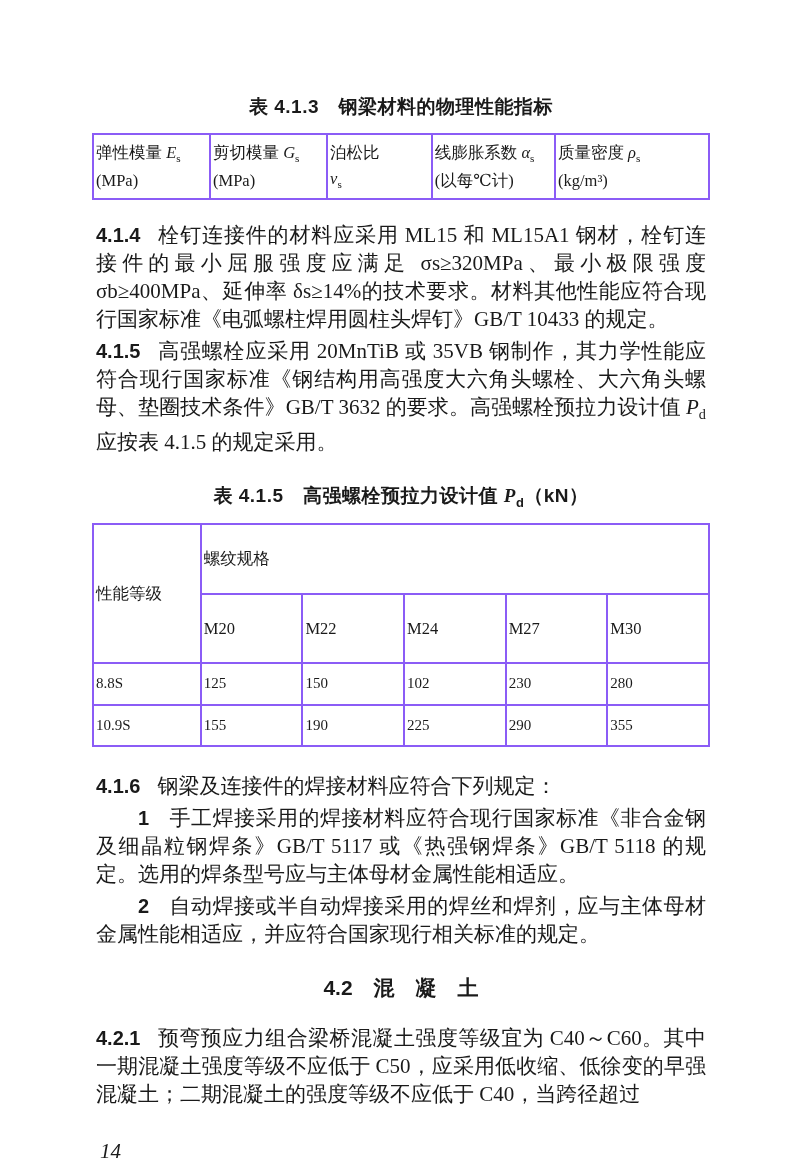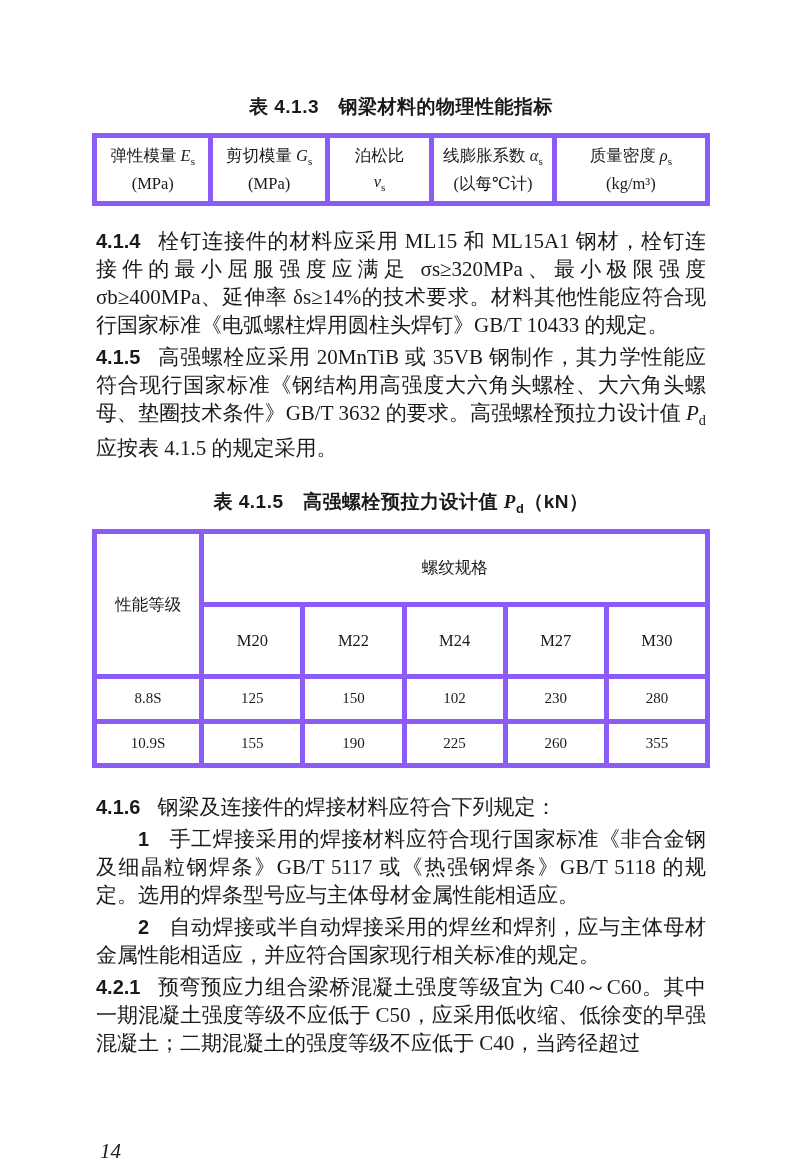--- a/index.html
+++ b/index.html
@@ -19,22 +19,22 @@
   .table-title {
     text-align: center;
     font-family: "Liberation Sans", "DejaVu Sans", sans-serif;
     font-weight: bold;
     font-size: 19px;
     letter-spacing: 0.5px;
     margin: 0 0 13px 0;
   }
   table { width: 100%; border-collapse: collapse; table-layout: fixed; }
   th, td {
-    border: 5px solid #8b5cf6;
-    text-align: center;
+    border: 2px solid #8b5cf6;
+    text-align: left;
     vertical-align: middle;
     font-weight: normal;
     font-size: 16.5px;
     padding: 5px 2px;
     line-height: 1.55;
   }
   .t1 td.val { padding: 12px 2px; font-size: 17px; }
   .th-l1, .th-l2 { display: block; }
   .t2 th { padding: 21px 2px; }
   .t2 td { padding: 8px 2px; font-size: 15px; }
@@ -158,38 +158,39 @@
       <td>150</td>
       <td>102</td>
       <td>230</td>
       <td>280</td>
     </tr>
     <tr>
       <td>10.9S</td>
       <td>155</td>
       <td>190</td>
       <td>225</td>
-      <td>260</td>
+      <td>290</td>
       <td>355</td>
     </tr>
   </tbody>
     </table>
 
   <p class="clause gap-after-table2">
     <span class="clause-num">4.1.6</span><span>钢梁及连接件的焊接材料应符合下列规定：</span>
   </p>
 
   <p class="clause sub-item">
     <span class="sub-num">1</span><span>手工焊接采用的焊接材料应符合现行国家标准《非合金钢及细晶粒钢焊条》GB/T 5117 或《热强钢焊条》GB/T 5118 的规定。选用的焊条型号应与主体母材金属性能相适应。</span>
   </p>
 
   <p class="clause sub-item">
     <span class="sub-num">2</span><span>自动焊接或半自动焊接采用的焊丝和焊剂，应与主体母材金属性能相适应，并应符合国家现行相关标准的规定。</span>
   </p>
 
+  <div class="section-heading">4.2　混　凝　土</div>
 
   <p class="clause">
     <span class="clause-num">4.2.1</span><span>预弯预应力组合梁桥混凝土强度等级宜为 C40～C60。其中一期混凝土强度等级不应低于 C50，应采用低收缩、低徐变的早强混凝土；二期混凝土的强度等级不应低于 C40，当跨径超过</span>
   </p>
 
   <div class="page-number">14</div>
 
 </div>
 
 </body></html>

